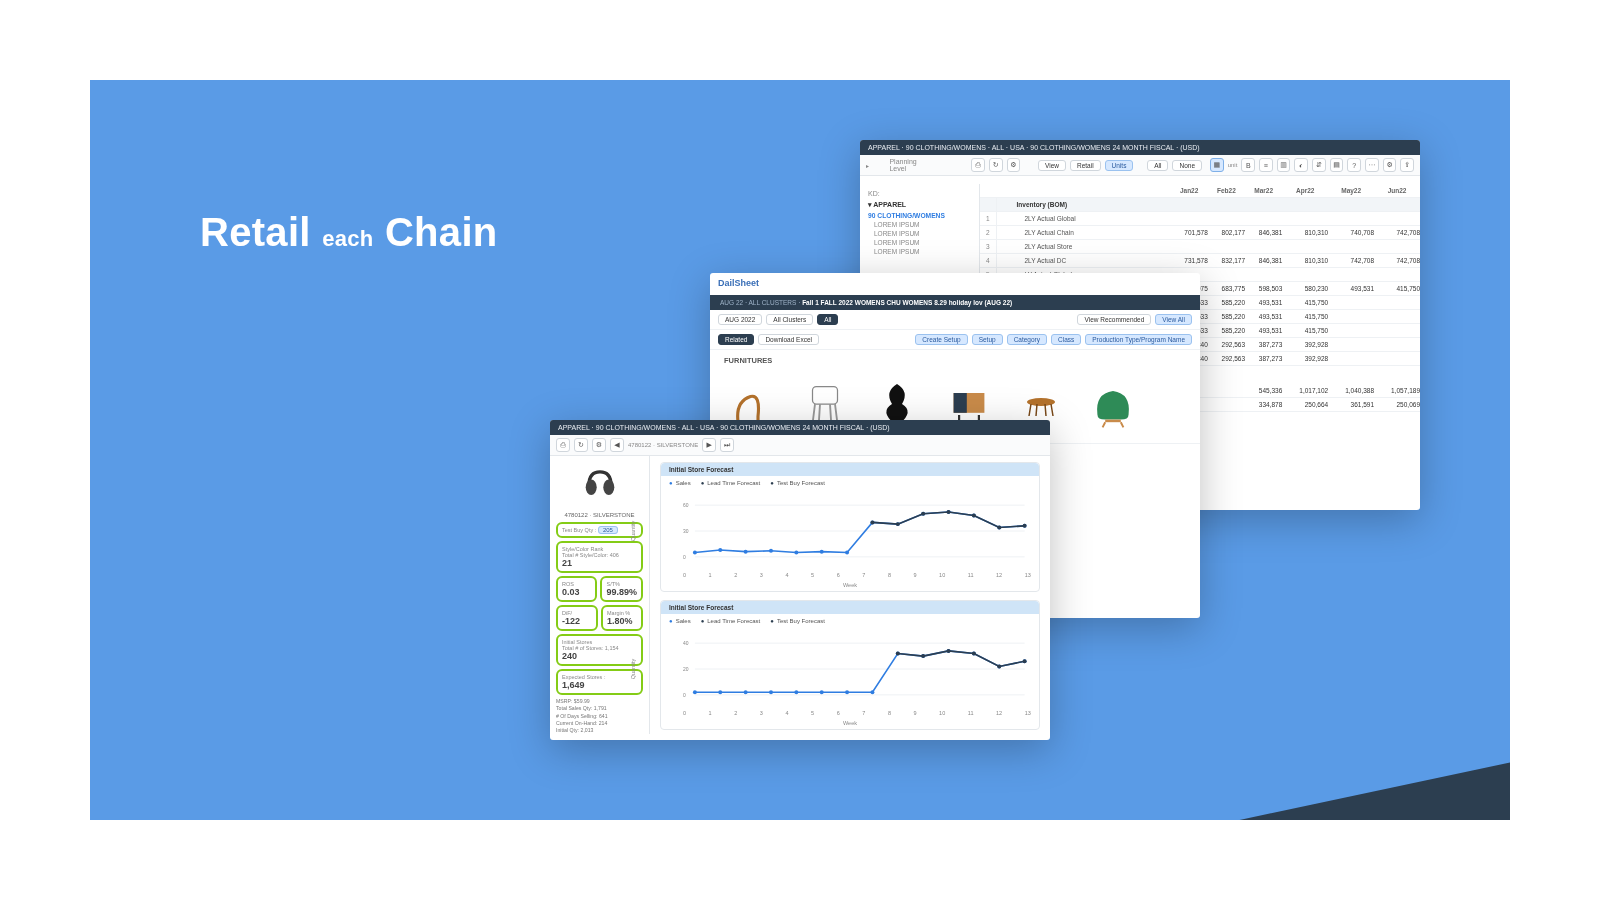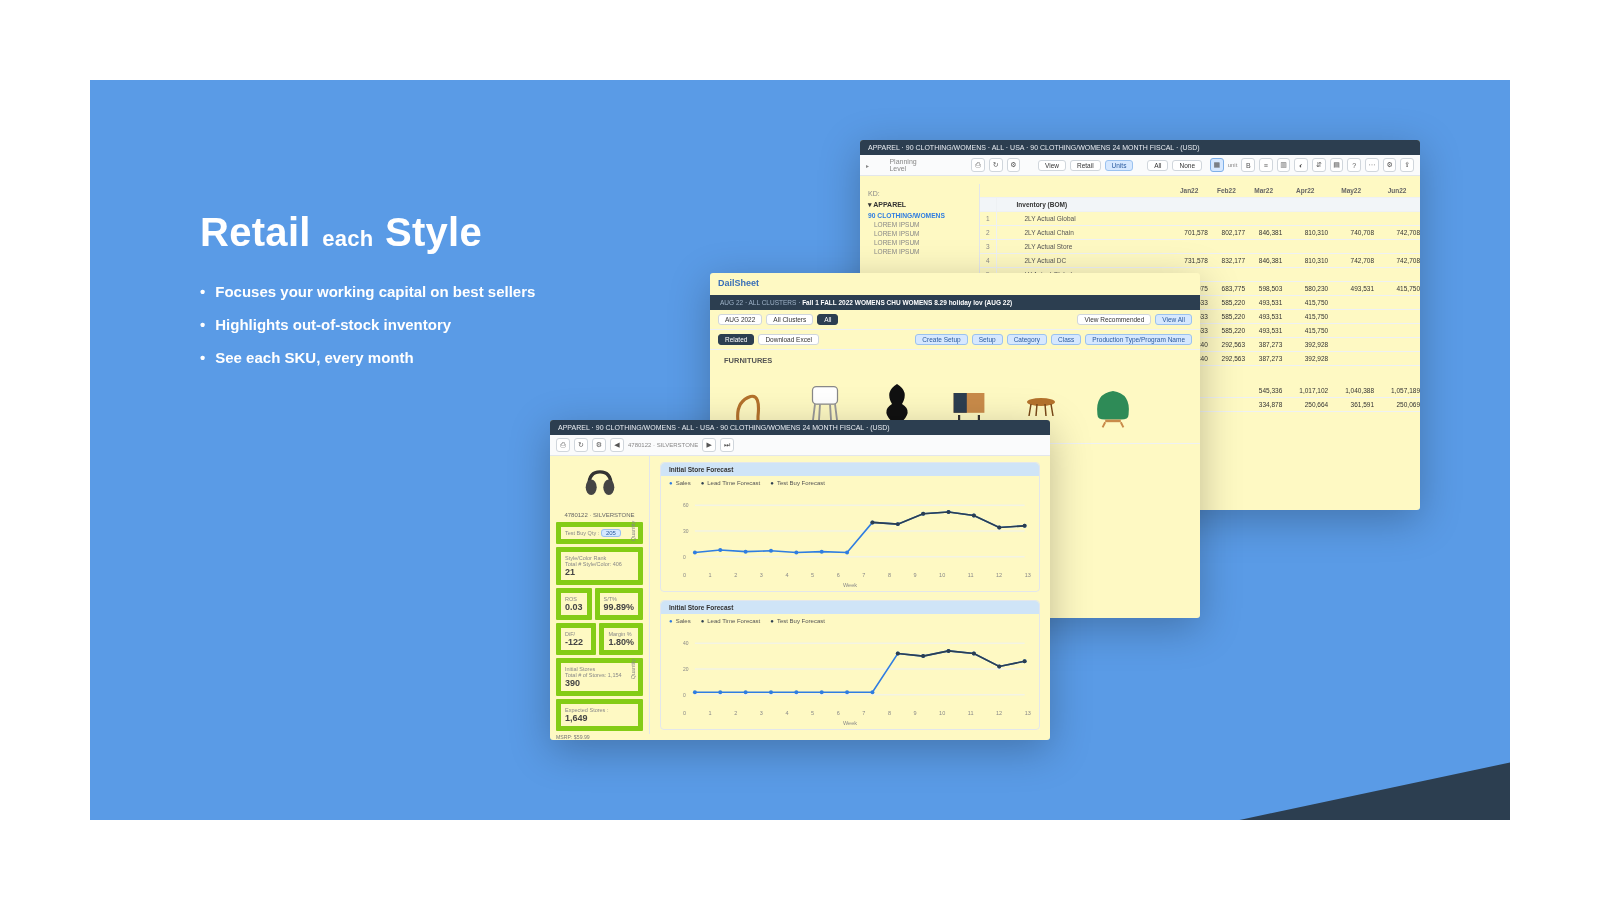--- a/index.html
+++ b/index.html
@@ -9,21 +9,21 @@
   .diag2::before{content:""; position:absolute; left:0; right:-200px; top:200px; bottom:-500px; background:#2c3e50; transform-origin:100% 0; transform:skewY(-12deg);}
   .hero { position:absolute; left:110px; top:130px; color:#fff; width:520px; }
   .hero h1 { font-weight:700; font-size:40px; letter-spacing:0.3px; }
   .hero h1 .made { font-size:22px; font-weight:600; }
   .hero .sub { margin-top:26px; font-size:15px; font-weight:700; }
   .hero ul { margin-top:28px; list-style:none; }
   .hero li { font-size:15px; font-weight:600; margin-bottom:16px; }
   .hero li::before { content:"•"; margin-right:10px; }
 
   
-  .win { position:absolute; background:#fef9c3; border-radius:3px; box-shadow:0 10px 40px rgba(0,0,0,0.25); font-size:7px; color:#333; overflow:hidden; }
+  .win { position:absolute; background:#ffffff; border-radius:3px; box-shadow:0 10px 40px rgba(0,0,0,0.25); font-size:7px; color:#333; overflow:hidden; }
   .winbar { background:#2c3e50; color:#e9edf2; font-size:7px; padding:4px 8px; display:flex; align-items:center; gap:6px;}
   .toolbar { background:#fafbfc; border-bottom:1px solid #e3e7eb; display:flex; align-items:center; gap:4px; padding:3px 6px; }
   .btn-ic { width:14px; height:14px; border:1px solid #d0d6dc; border-radius:3px; background:#fff; display:inline-flex; align-items:center; justify-content:center; font-size:7px; color:#555;}
   .btn-ic.on { background:#d6e8ff; border-color:#7fb0e8;}
   .pill { padding:1px 6px; border-radius:3px; font-size:6.5px; border:1px solid #d0d6dc; background:#fff;}
   .pill.dk{background:#2c3e50;color:#fff;border-color:#2c3e50;}
   .pill.bl{background:#d6e8ff;border-color:#9bc2ef;color:#2a5a9e;}
 
   
   #w1 { left:770px; top:60px; width:560px; height:370px; }
@@ -54,21 +54,21 @@
   #w2 .details .col .meta{color:#888; font-size:6px; line-height:1.3;}
   #w2 .price { margin-top:6px; display:grid; grid-template-columns:auto auto; gap:2px 10px; font-size:6px;}
   #w2 .swatch{width:8px;height:8px;border-radius:50%;display:inline-block; margin-bottom:4px;}
 
   
   #w3 { left:460px; top:340px; width:500px; height:320px; }
   #w3 .body{ display:flex; height:calc(100% - 42px);}
   #w3 .left { width:100px; border-right:1px solid #e3e7eb; padding:6px; font-size:6px; color:#444;}
   #w3 .left .imgbox{width:60px;height:46px; margin:0 auto 4px auto; display:flex;align-items:center;justify-content:center;}
   #w3 .prod-title{text-align:center; font-size:6px; color:#666; margin-bottom:4px;}
-  #w3 .statcard{border:5px solid #84cc16; border-radius:1px; padding:3px 4px; margin-bottom:3px;}
+  #w3 .statcard{border:2px solid #84cc16; border-radius:6px; padding:3px 4px; margin-bottom:3px;}
   #w3 .statcard .k{font-size:5.5px; color:#888;}
   #w3 .statcard .v{font-size:9px; font-weight:700;}
   #w3 .pair{display:flex; gap:3px;}
   #w3 .pair .statcard{flex:1;}
   #w3 .right{ flex:1; padding:6px 10px; }
   #w3 .chartcard{ border:1px solid #e3e7eb; border-radius:4px; margin-bottom:8px; }
   #w3 .chartcard .hd{ background:#cfe4f7; font-size:6.5px; font-weight:600; padding:3px 8px; border-radius:4px 4px 0 0;}
   #w3 .legend{ display:flex; gap:10px; padding:4px 8px; font-size:6px; color:#555;}
   #w3 .legend span::before{content:"●"; margin-right:3px;}
   #w3 .legend .s1::before{color:#2f7de1;}
@@ -83,27 +83,22 @@
 </head>
 <body>
 
 <div class="stage">
   <div class="diag2"></div>
 
   <div class="hero">
     <h1>
       <span>Retail</span>
       <span class="made">each</span>
-      <span>Style</span>
+      <span>Chain</span>
     </h1>
-    <ul>
-      <li>Focuses your working capital on best sellers</li>
-      <li>Highlights out-of-stock inventory</li>
-      <li>See each SKU, every month</li>
-    </ul>
   </div>
 
   <div id="w1" class="win">
     <div class="winbar">
       <span>APPAREL · 90 CLOTHING/WOMENS · ALL · USA · 90 CLOTHING/WOMENS 24 MONTH FISCAL · (USD)</span>
     </div>
     <div class="toolbar">
       <span class="mutetxt" style="width:20px; font-size:6px;">▸</span>
       <span class="mutetxt" style="font-size:7px;">Planning Level</span>
       <span style="width:30px"></span>
@@ -452,21 +447,21 @@
               <div class="v">-122</div>
             </div>
           <div class="statcard">
               <div class="k">Margin %</div>
               <div class="v">1.80%</div>
             </div>
         </div>
         <div class="statcard">
             <div class="k">Initial Stores</div>
             <div class="k">Total # of Stores: 1,154</div>
-            <div class="v">390</div>
+            <div class="v">240</div>
           </div>
         <div class="statcard">
             <div class="k">Expected Stores :</div>
             <div class="v">1,649</div>
           </div>
         <div style="font-size:5.2px;color:#777;line-height:1.4;margin-top:2px;">
           <div>MSRP: $59.99</div>
             <div>Total Sales Qty: 1,791</div>
             <div># Of Days Selling: 641</div>
             <div>Current On-Hand: 214</div>

